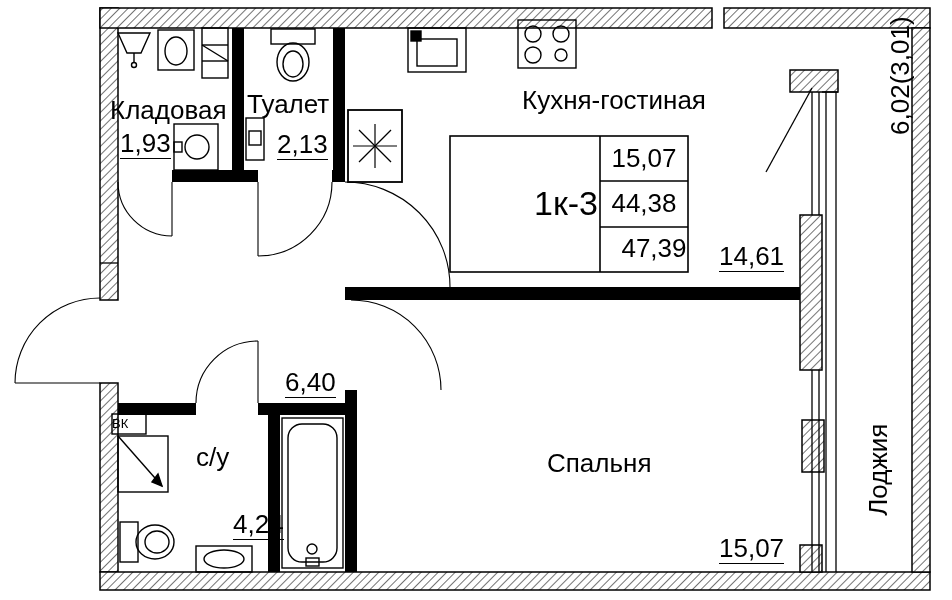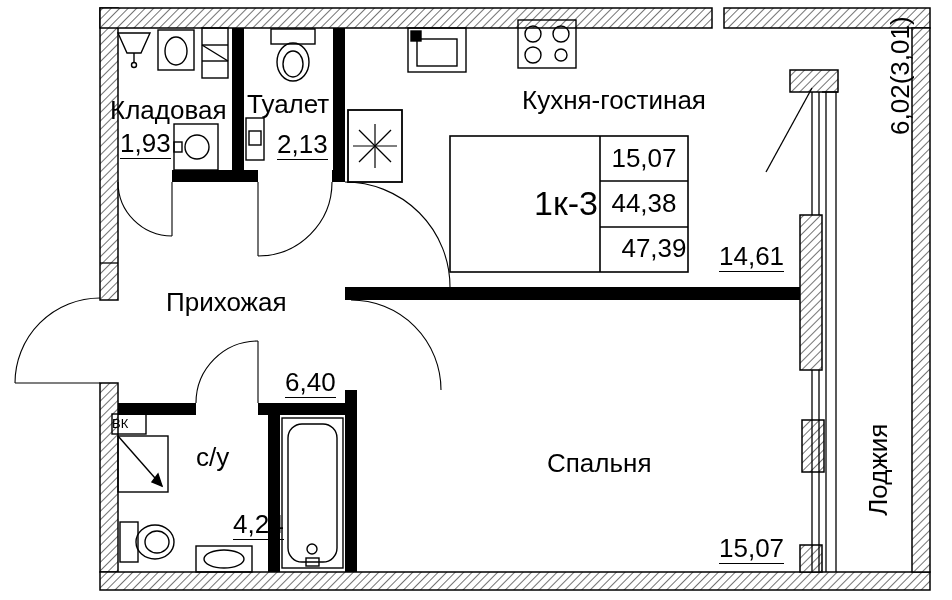--- a/index.html
+++ b/index.html
@@ -165,21 +165,20 @@
 
   <div class="lbl" style="left:110px;top:97px;">Кладовая</div>
   <div class="lbl area" style="left:120px;top:130px;">1,93</div>
 
   <div class="lbl" style="left:247px;top:91px;">Туалет</div>
   <div class="lbl area" style="left:277px;top:131px;">2,13</div>
 
   <div class="lbl" style="left:495px;top:87px;margin-left:27px;">Кухня-гостиная</div>
   <div class="lbl area" style="left:719px;top:243px;">14,61</div>
 
-  <div class="lbl" style="left:166px;top:289px;">Прихожая</div>
   <div class="lbl area" style="left:285px;top:369px;">6,40</div>
 
   <div class="lbl" style="left:196px;top:444px;">с/у</div>
   <div class="lbl area" style="left:193px;top:511px;margin-left:40px;">4,24</div>
 
   <div class="lbl" style="left:547px;top:450px;">Спальня</div>
   <div class="lbl area" style="left:719px;top:535px;">15,07</div>
 
   <div class="lbl rot" style="left:824px;top:456px;width:110px;">Лоджия</div>
   <div class="lbl rot" style="left:836px;top:62px;width:130px;">6,02(3,01)</div>

